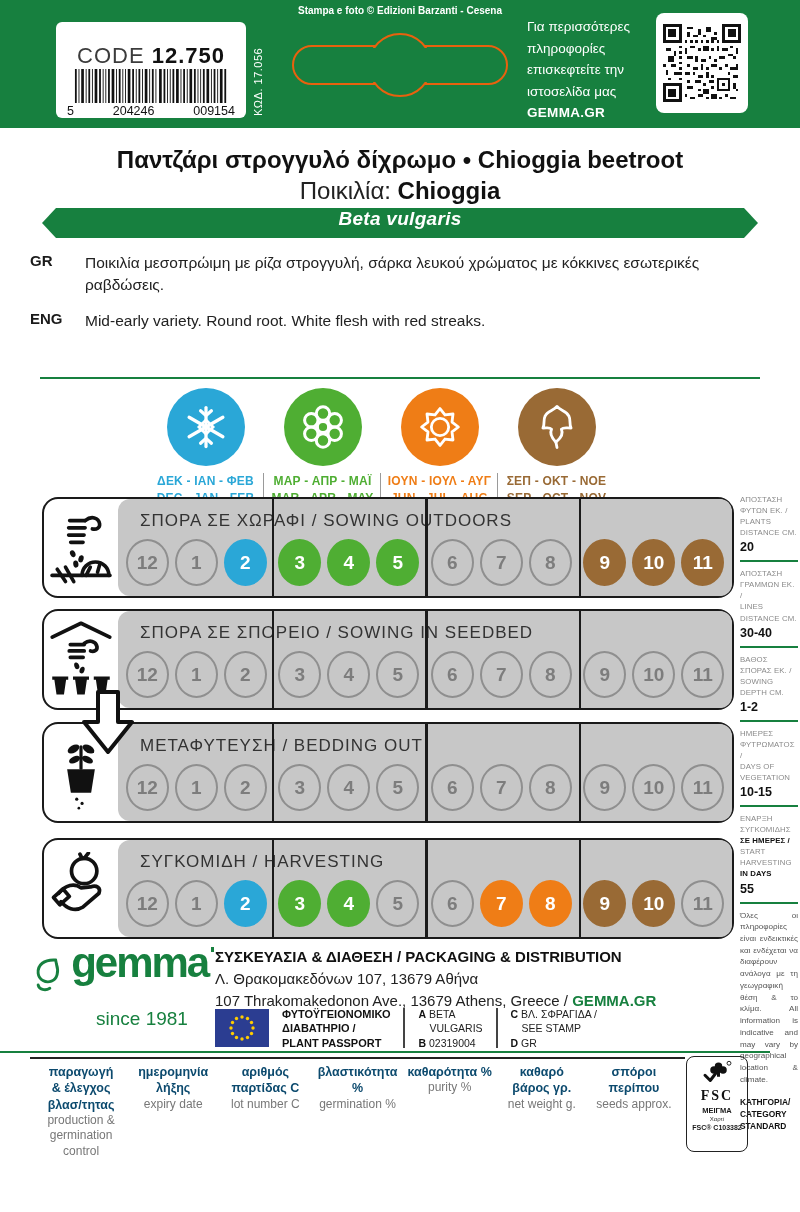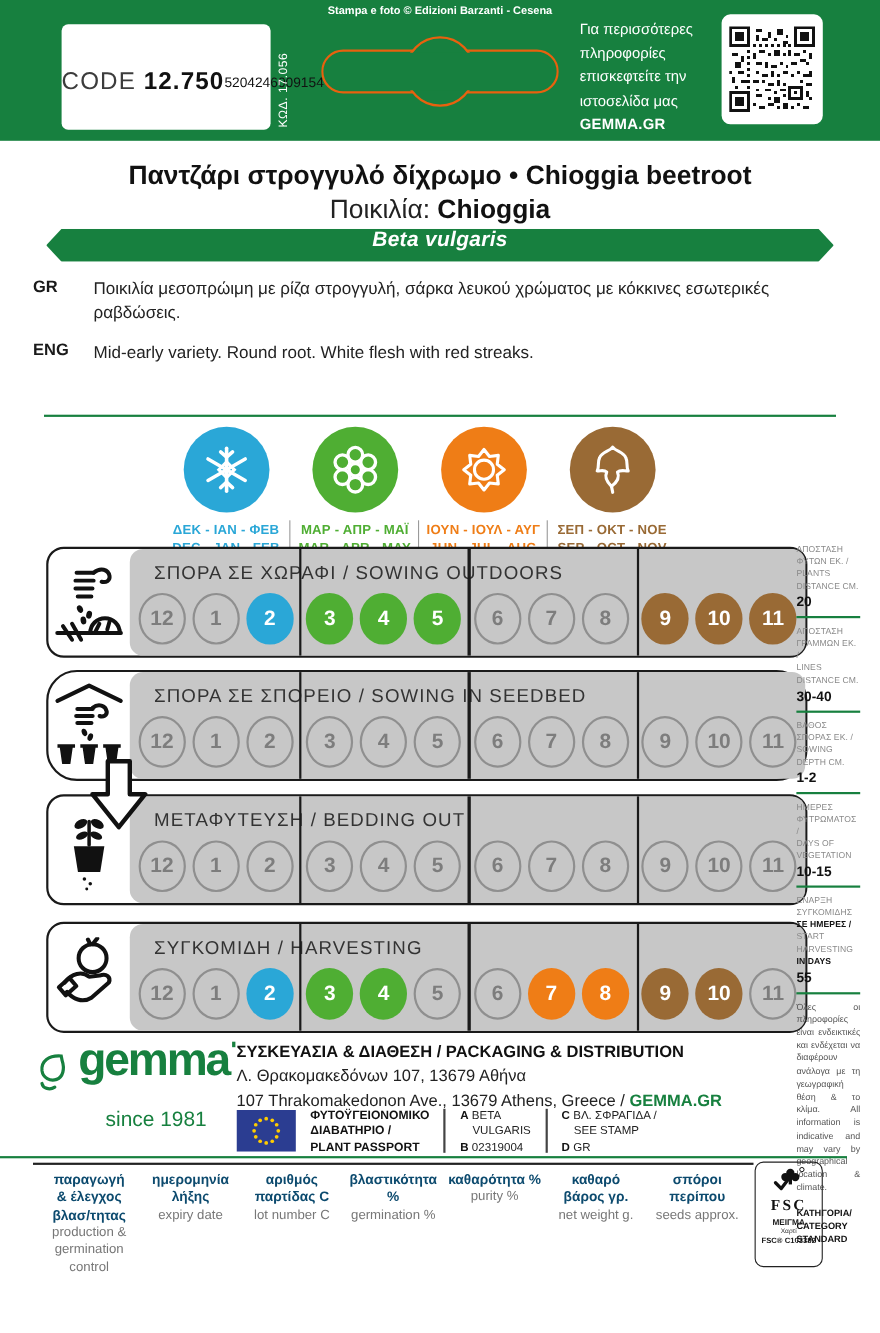--- a/index.html
+++ b/index.html
@@ -3,21 +3,21 @@
 <meta charset="utf-8">
 <style>
   html,body{margin:0;padding:0;background:#fff;}
   .page{position:relative;width:800px;height:1212px;background:#fff;overflow:hidden;
         font-family:"Liberation Sans",sans-serif;color:#1a1a1a;}
   
   .header{position:absolute;left:0;top:0;width:800px;height:128px;background:#17803f;}
   .print-credit{position:absolute;left:50%;top:5px;transform:translateX(-50%);
         color:#fff;font-size:10px;font-weight:bold;white-space:nowrap;}
   .barcode-box{position:absolute;left:56px;top:22px;width:190px;height:96px;background:#fff;
-        border-radius:6px;display:flex;flex-direction:row;align-items:center;padding-top:8px;box-sizing:border-box;}
+        border-radius:6px;display:flex;flex-direction:column;align-items:center;padding-top:21px;box-sizing:border-box;}
   .code-line{font-size:22px;letter-spacing:1px;color:#3c3c3c;white-space:nowrap;}
   .code-line b{color:#111;}
   .barcode-digits{width:168px;display:flex;justify-content:space-between;font-size:12.5px;color:#111;margin-top:1px;}
   .side-code{position:absolute;left:252px;top:116px;transform:rotate(-90deg);transform-origin:0 0;
         color:#fff;font-size:11px;letter-spacing:0.5px;white-space:nowrap;}
   .info-block{position:absolute;left:527px;top:16px;color:#fff;font-size:13.5px;line-height:1.6;}
   .info-site{font-weight:bold;letter-spacing:0.3px;}
   .qr-box{position:absolute;left:656px;top:13px;width:92px;height:100px;background:#fff;border-radius:8px;
         display:flex;align-items:center;justify-content:center;}
   
@@ -56,21 +56,21 @@
       font-weight:bold;font-size:19px;box-sizing:border-box;}
   .mc.none{border:2.5px solid #8f8f8f;color:#7d7d7d;}
   .mc.blue{background:#2aa7d7;color:#fff;}
   .mc.green{background:#4fae33;color:#fff;}
   .mc.orange{background:#ef7d16;color:#fff;}
   .mc.brown{background:#996a35;color:#fff;}
   .vline{position:absolute;top:0;bottom:0;width:2.5px;background:#1a1a1a;}
   .vl1{left:25%;}.vl2{left:50%;}.vl3{left:75%;}
   .flow-arrow{position:absolute;left:80px;top:690px;z-index:5;}
   
-  .sidebar{position:absolute;left:724px;top:494px;width:58px;}
+  .sidebar{position:absolute;left:740px;top:494px;width:58px;}
   .spec-line{font-size:7.8px;line-height:1.42;color:#8a8a8a;letter-spacing:0.1px;}
   .spec-line.b{color:#111;font-weight:bold;}
   .spec-value{font-size:12.5px;font-weight:bold;color:#111;margin-top:2px;}
   .green-rule-sm{width:58px;height:2px;background:#17803f;margin:6px 0;}
   .disclaimer{font-size:8.1px;line-height:1.45;color:#555;text-align:justify;}
   .category{margin-top:10px;font-size:8.4px;font-weight:bold;color:#111;line-height:1.45;}
   
   .logo-area{position:absolute;left:34px;top:944px;width:180px;}
   .brand-row{display:flex;align-items:flex-start;}
   .wordmark{font-size:42px;font-weight:bold;color:#17803f;letter-spacing:-2px;line-height:0.9;}
@@ -403,21 +403,21 @@
           </div>
           <div class="mgroup">
             <div class="mc brown">9</div>
             <div class="mc brown">10</div>
             <div class="mc brown">11</div>
           </div>
         </div>
     </div>
   </div>
 
-  <div class="sched-row" style="top:609px;border-radius:28px;">
+  <div class="sched-row" style="top:609px;">
     <div class="icon-cell">
       <svg width="64" height="82" viewBox="0 0 120 154" fill="none" stroke="#111" stroke-width="7" stroke-linecap="round" stroke-linejoin="round">
         <path d="M6 34 L60 8 L114 34"></path>
         <path d="M40 48 h26 M38 60 h28 M40 72 h24"></path>
         <path d="M66 46 C76 38 88 42 90 52 C91 59 84 62 78 60"></path>
         <g fill="#111" stroke="none">
           <ellipse cx="52" cy="88" rx="4.5" ry="6.5" transform="rotate(-20 52 88)"></ellipse>
           <ellipse cx="62" cy="96" rx="4.5" ry="6.5" transform="rotate(20 62 96)"></ellipse>
         </g>
         <g fill="#111" stroke="none">

